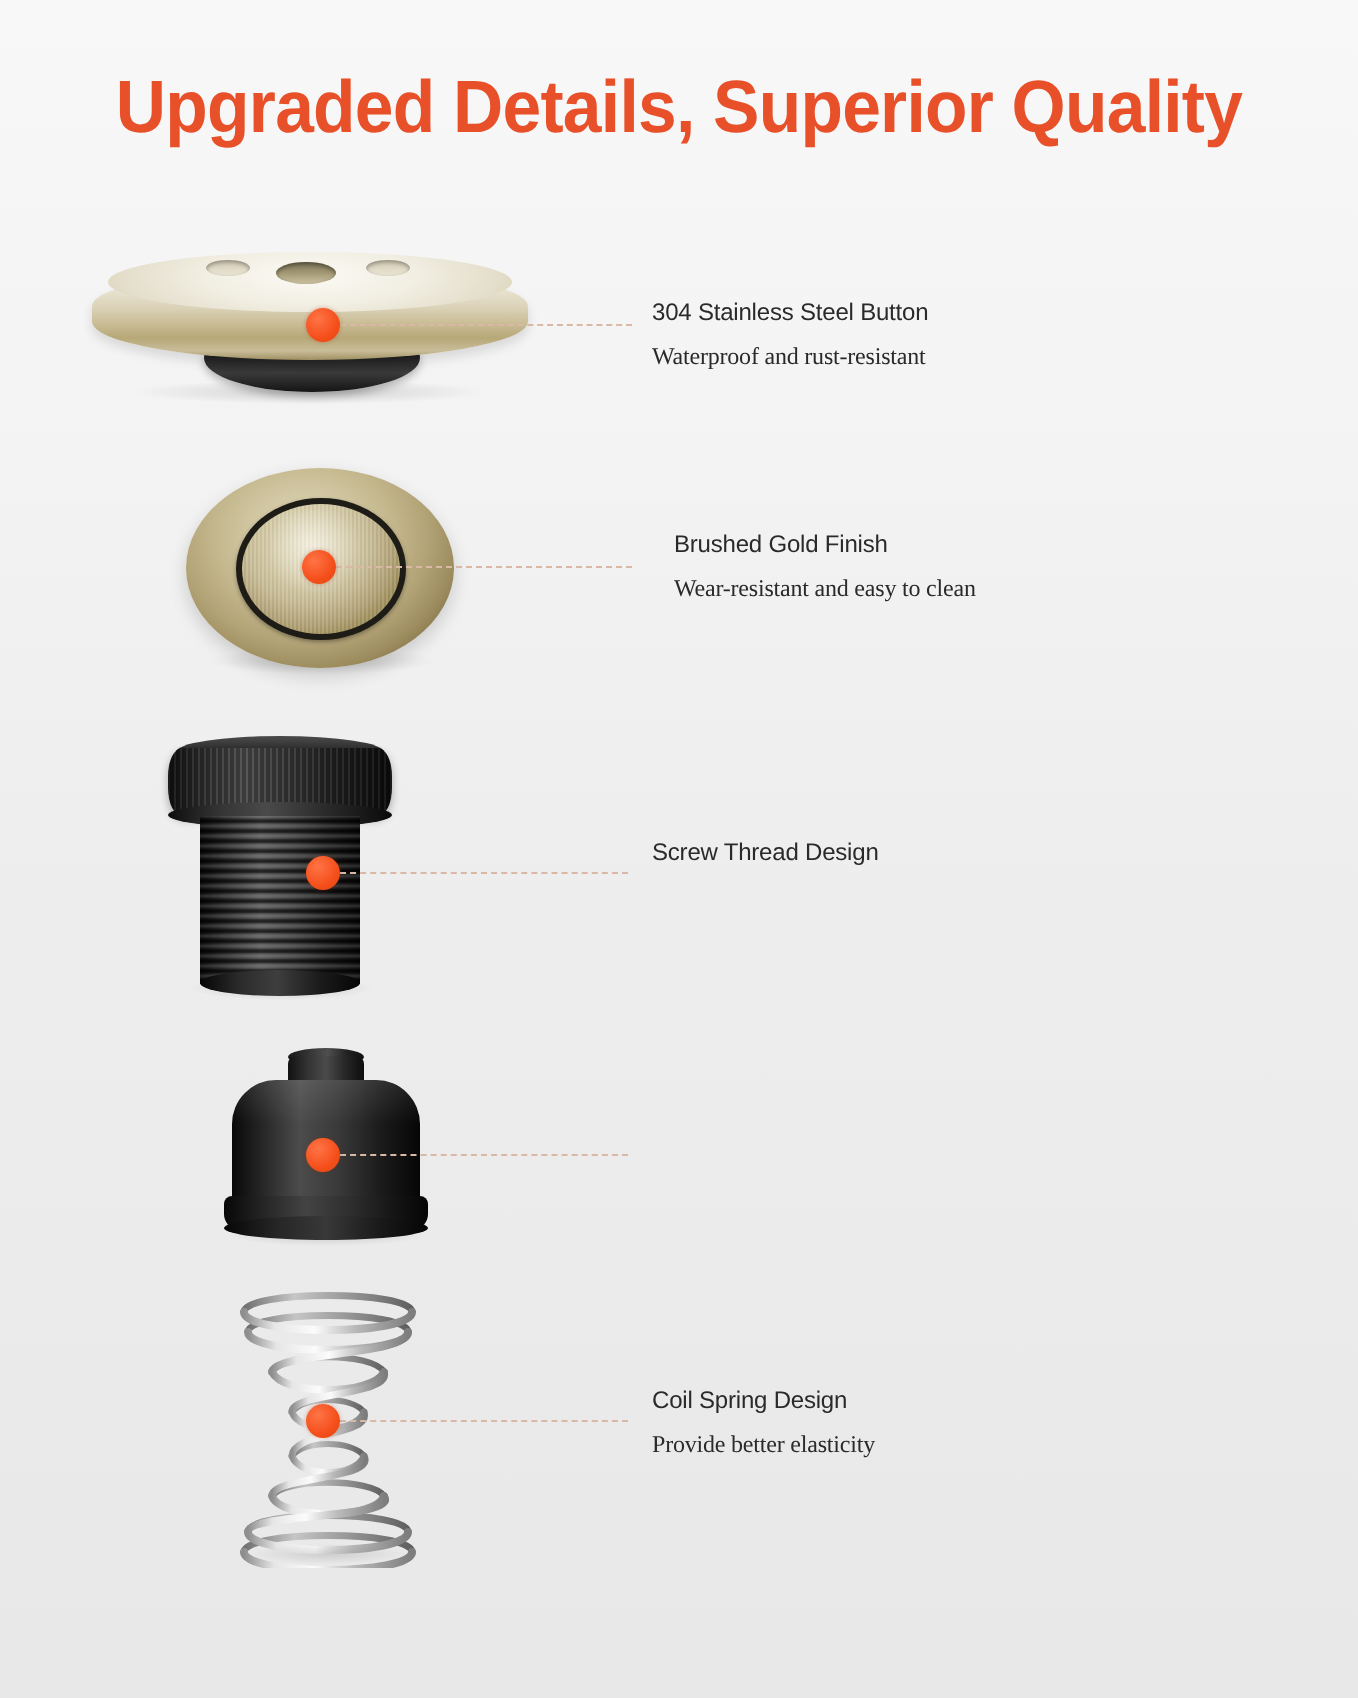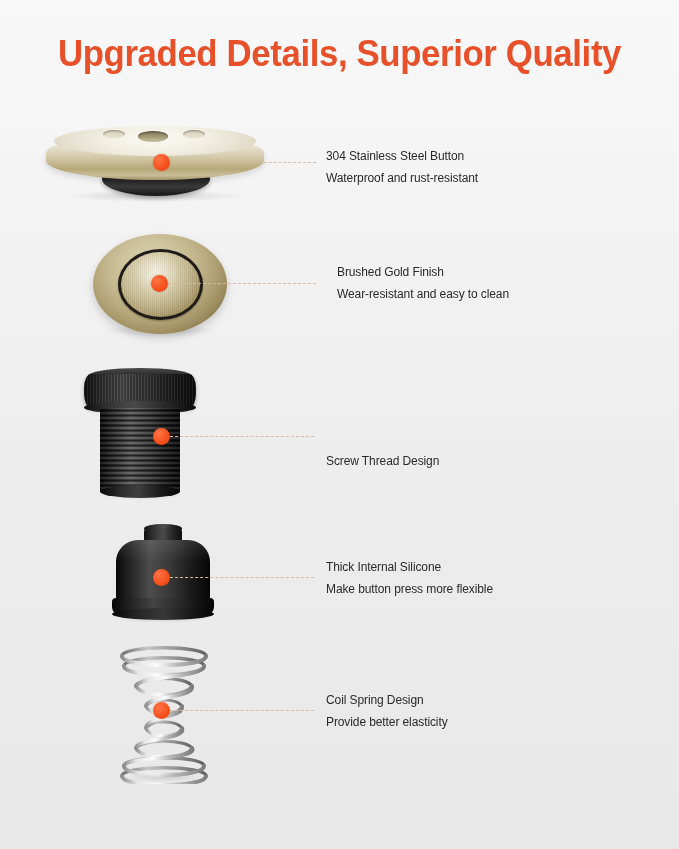--- a/index.html
+++ b/index.html
@@ -41,21 +41,21 @@
   
   .callout {
     position: absolute;
     left: 326px;
     color: #2a2a2a;
     font-size: 12px;
     line-height: 21.5px;
     white-space: nowrap;
     letter-spacing: -0.1px;
   }
-  .callout .l2 { display: block; }
+  .callout .l2 { display: block; font-family: Liberation Serif, serif; }
 
   
   .leader {
     position: absolute;
     height: 0px;
     border-top: 1.6px dashed #d9b9a6;
   }
   .dot {
     position: absolute;
     width: 17px;
@@ -508,25 +508,21 @@
   <div class="dot" style="left:153px; top:702px;"></div>
 
   <div class="callout" style="top:146px;">
     <span>304 Stainless Steel Button</span>
     <span class="l2">Waterproof and rust-resistant</span>
   </div>
   <div class="callout" style="top:262px;margin-left:11px;">
     <span>Brushed Gold Finish</span>
     <span class="l2">Wear-resistant and easy to clean</span>
   </div>
-  <div class="callout" style="top:416px;margin-top:35px;">
+  <div class="callout" style="top:416px;">
     <span>Screw Thread Design</span>
-  </div>
-  <div class="callout" style="top:557px;">
-    <span>Thick Internal Silicone</span>
-    <span class="l2">Make button press more flexible</span>
   </div>
   <div class="callout" style="top:690px;">
     <span>Coil Spring Design</span>
     <span class="l2">Provide better elasticity</span>
   </div>
 
 </div>
 
 </body></html>

